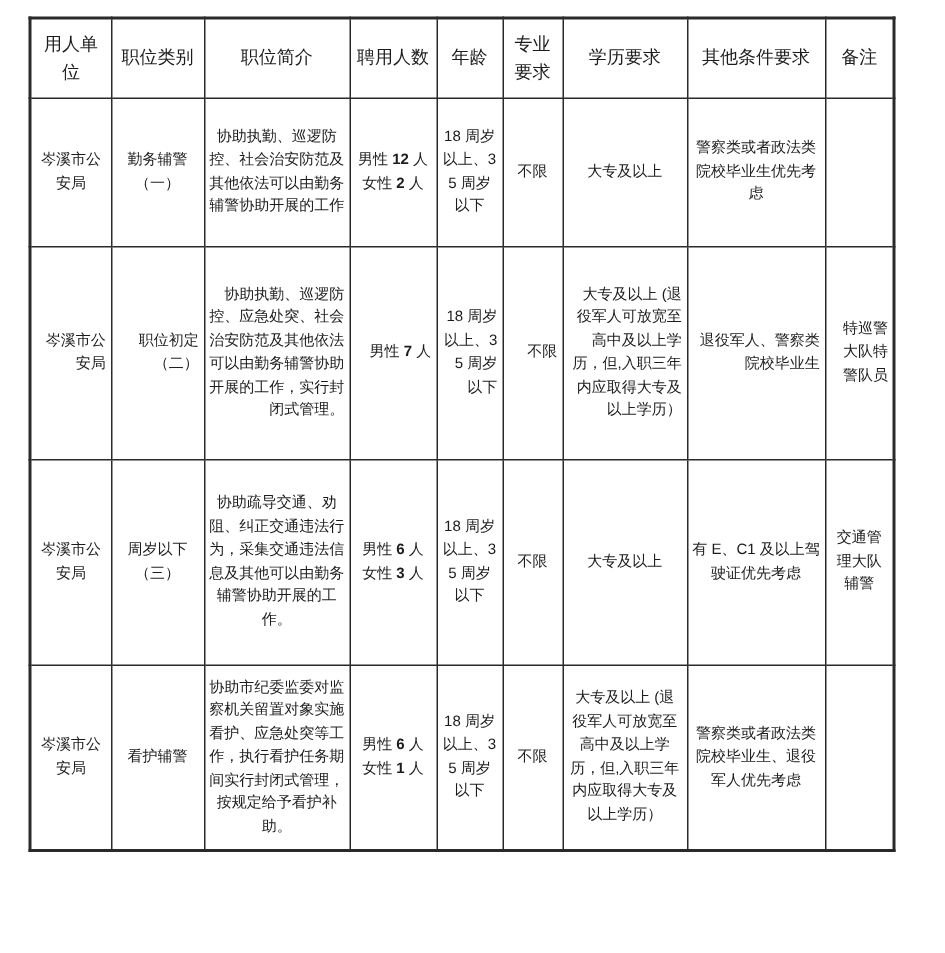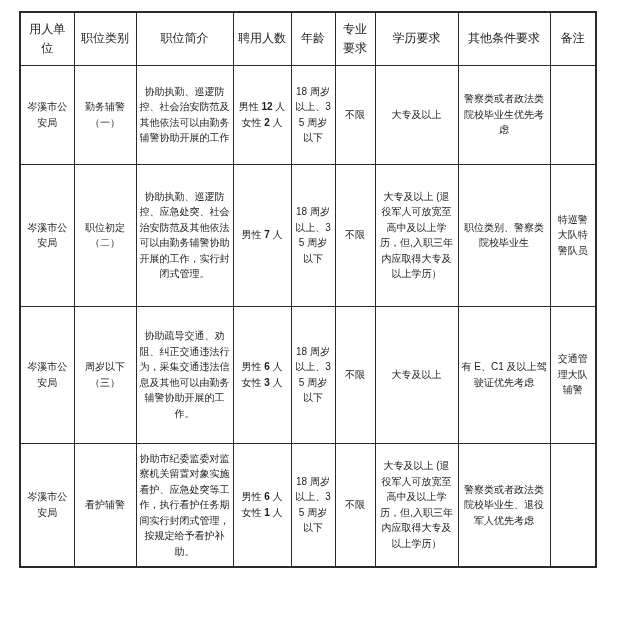--- a/index.html
+++ b/index.html
@@ -35,21 +35,21 @@
     box-sizing: border-box;
     word-break: break-all;
     overflow-wrap: anywhere;
   }
   table.recruit th {
     font-weight: normal;
     font-size: 12px;
     height: 53px;
   }
   tbody tr:nth-child(1) td { height: 99px; }
-  tbody tr:nth-child(2) td { height: 142px; }
+  tbody tr:nth-child(2) td { height: 142px; text-align: right; }
   tbody tr:nth-child(3) td { height: 137px; }
   tbody tr:nth-child(4) td { height: 124px; }
   td.col-headcount {
     white-space: pre-line;
     padding: 1px 1px;
   }
   td.col-headcount b { font-weight: bold; margin-top: 28px; }
   .note {
     margin: 9px 0 0 14px;
     font-size: 13px;
@@ -100,21 +100,21 @@
           <td class="col-remark"></td>
         </tr>
         <tr>
           <td class="col-employer">岑溪市公安局</td>
           <td class="col-category">职位初定（二）</td>
           <td class="col-description">协助执勤、巡逻防控、应急处突、社会治安防范及其他依法可以由勤务辅警协助开展的工作，实行封闭式管理。</td>
           <td class="col-headcount">男性 <b>7</b> 人</td>
           <td class="col-age">18 周岁以上、35 周岁以下</td>
           <td class="col-major">不限</td>
           <td class="col-education">大专及以上 (退役军人可放宽至高中及以上学历，但,入职三年内应取得大专及以上学历）</td>
-          <td class="col-other">职位类别、警察类院校毕业生</td>
+          <td class="col-other">退役军人、警察类院校毕业生</td>
           <td class="col-remark">特巡警大队特警队员</td>
         </tr>
         <tr>
           <td class="col-employer">岑溪市公安局</td>
           <td class="col-category">周岁以下（三）</td>
           <td class="col-description">协助疏导交通、劝阻、纠正交通违法行为，采集交通违法信息及其他可以由勤务辅警协助开展的工作。</td>
           <td class="col-headcount">男性 <b>6</b> 人<br>女性 <b>3</b> 人</td>
           <td class="col-age">18 周岁以上、35 周岁以下</td>
           <td class="col-major">不限</td>
           <td class="col-education">大专及以上</td>

